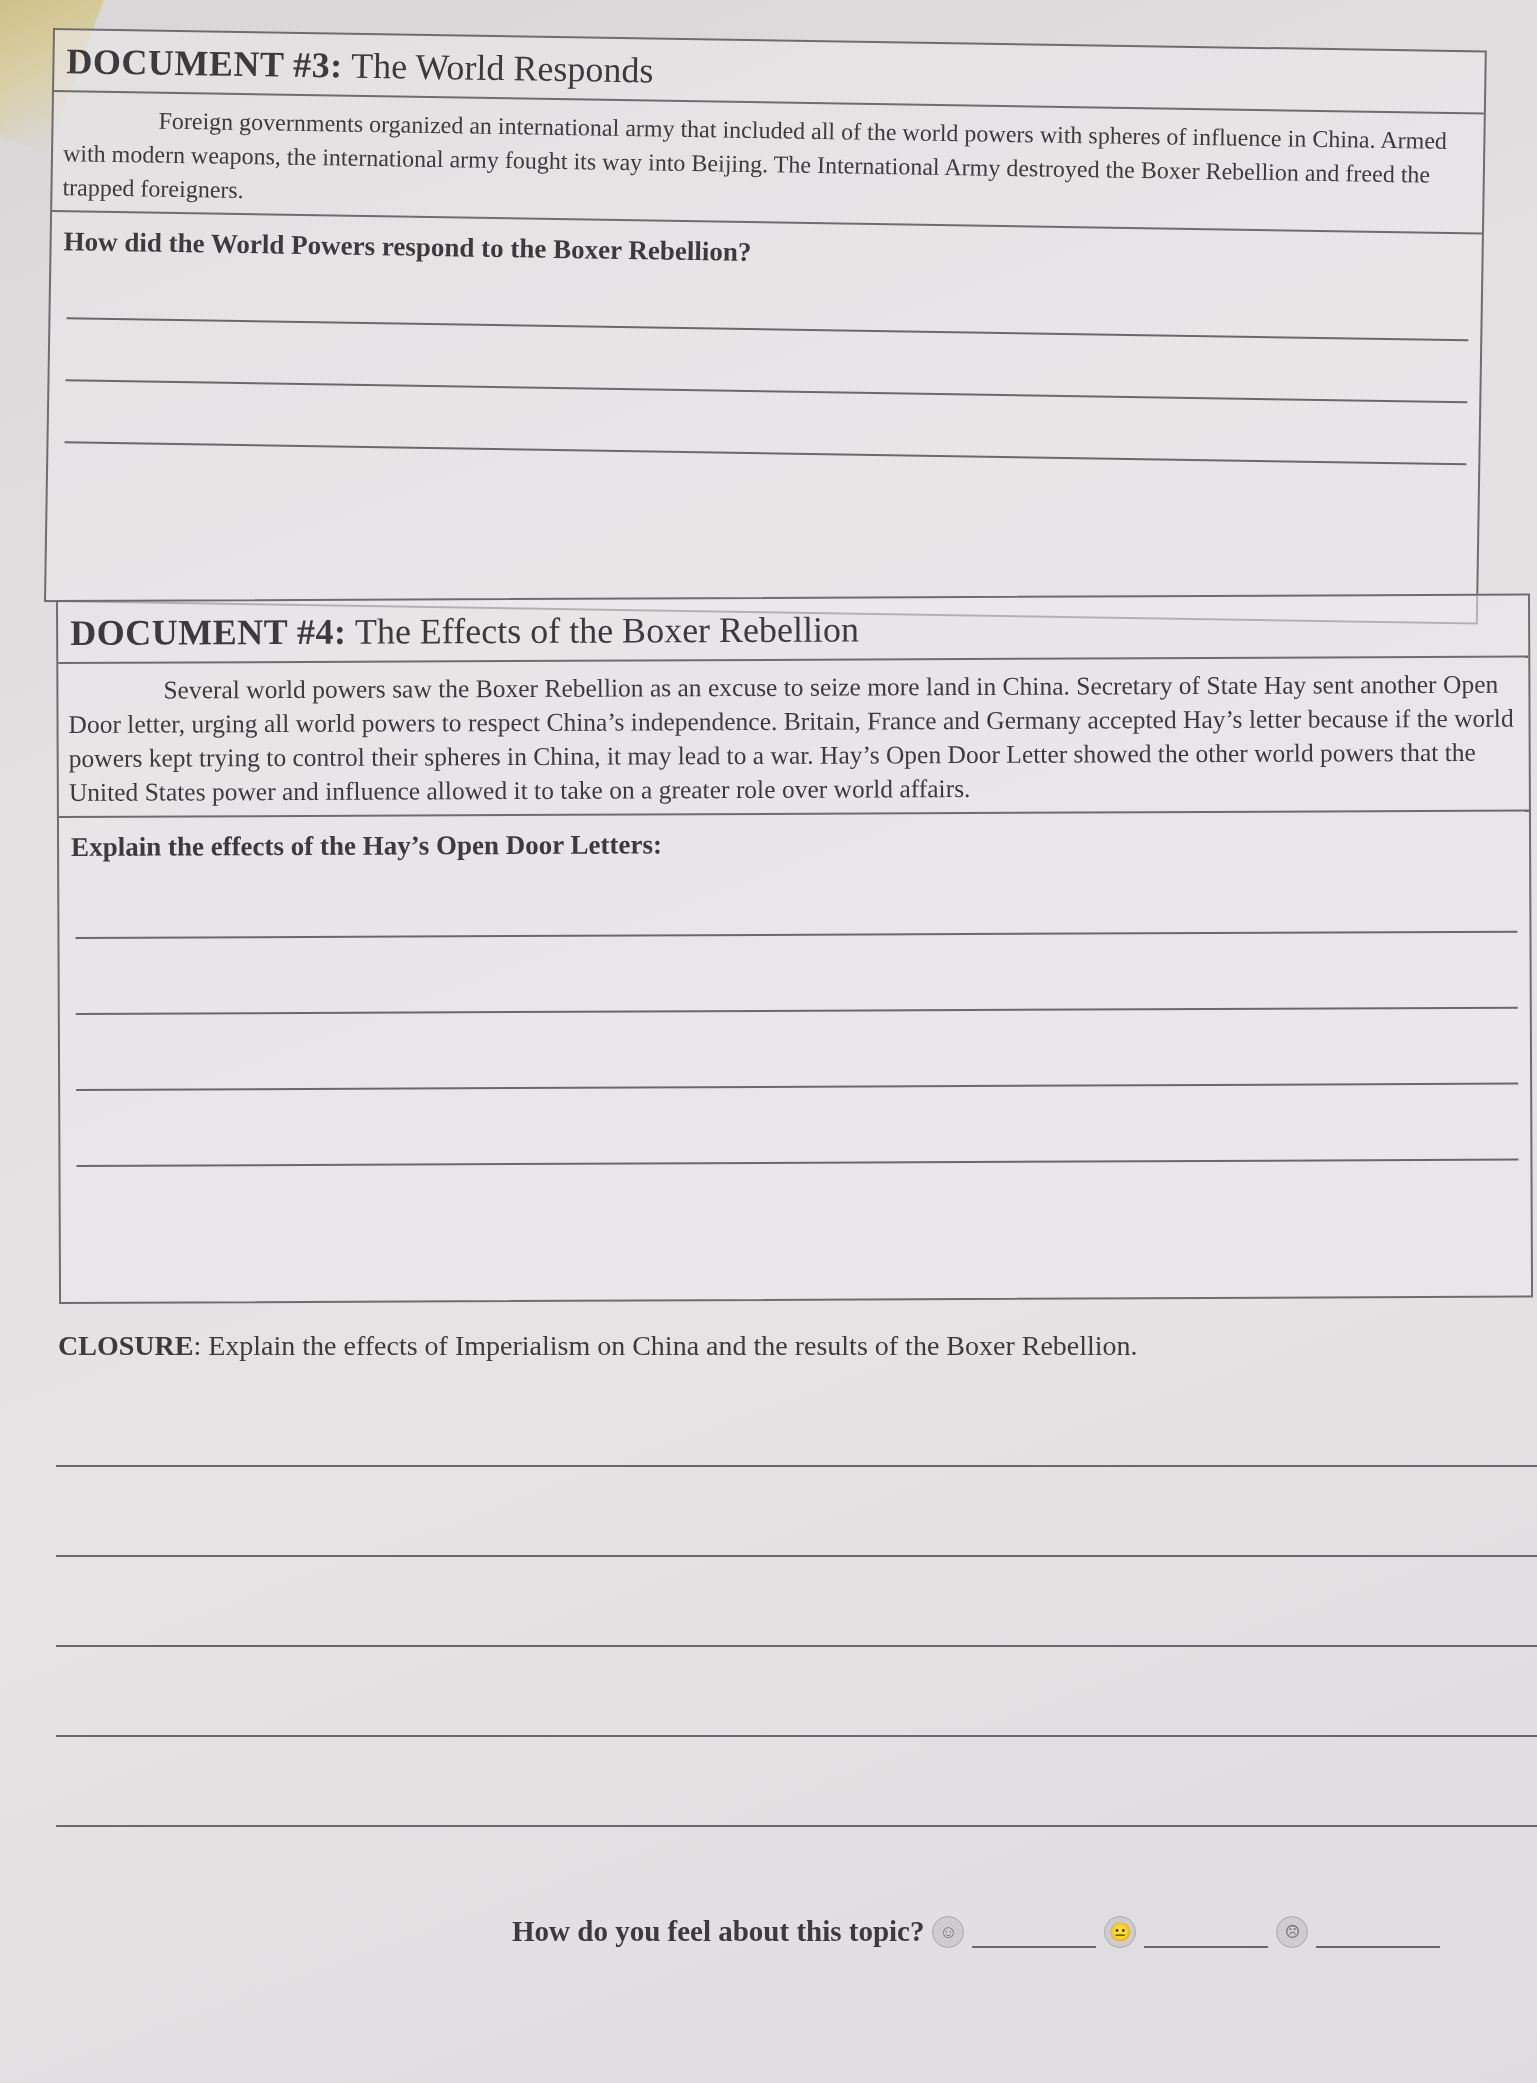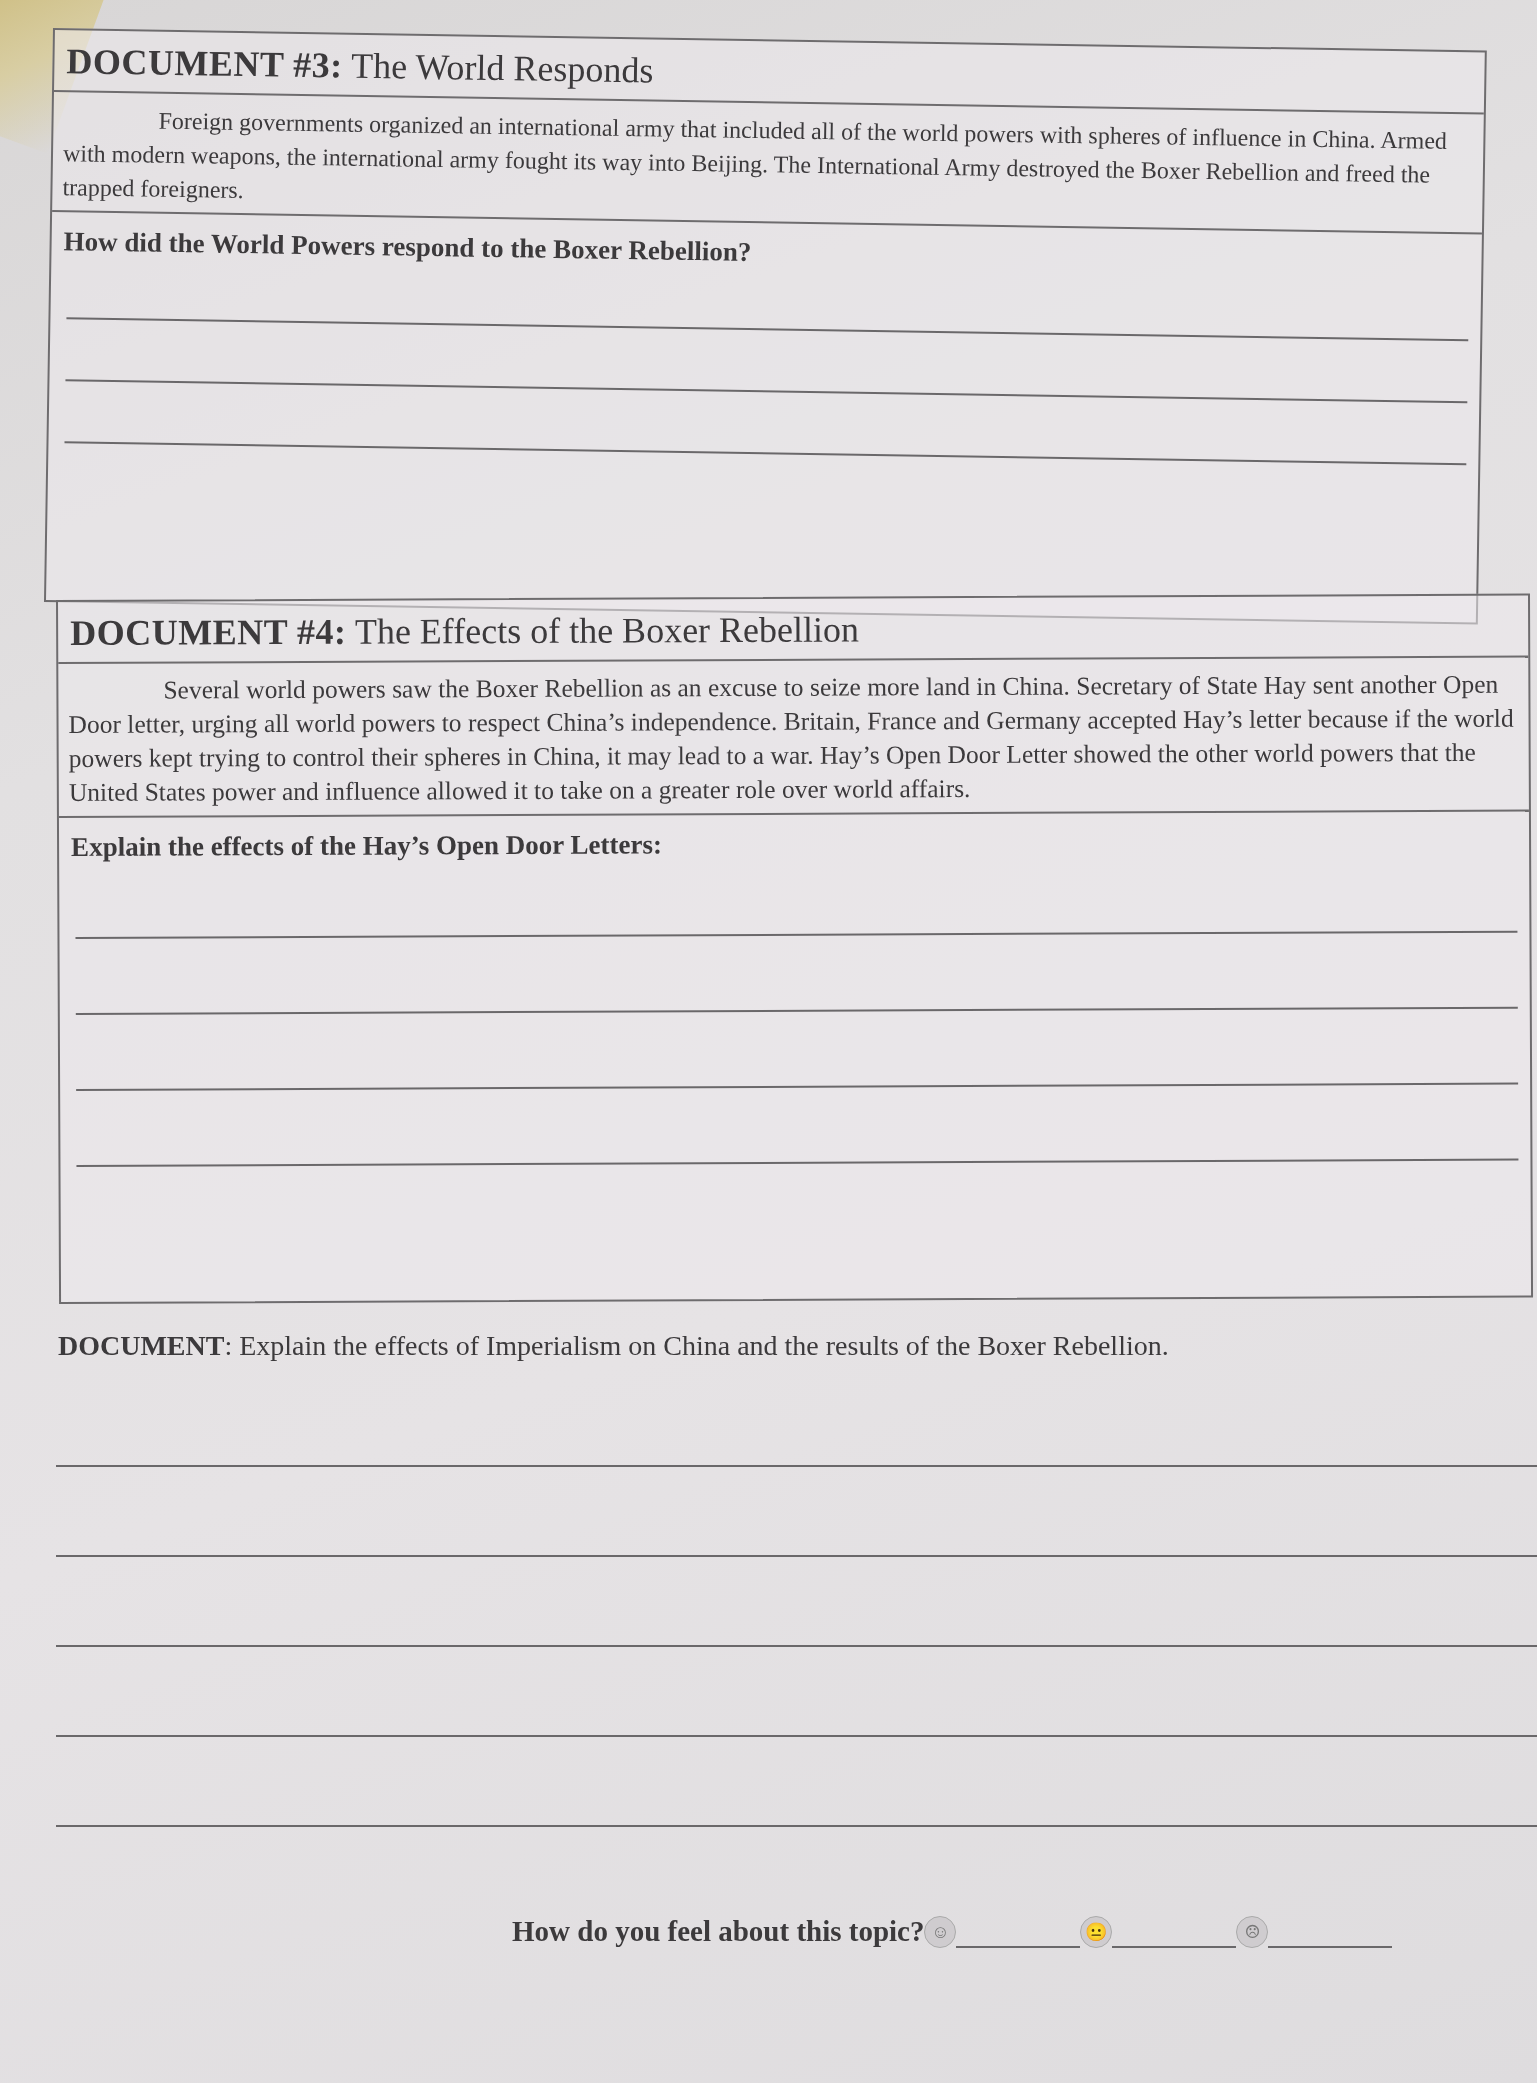--- a/index.html
+++ b/index.html
@@ -18,21 +18,21 @@
   .hdr b{font-weight:bold;letter-spacing:.5px;}
   .para{padding:10px 10px 6px 10px;font-size:25.5px;line-height:34px;text-indent:95px;border-bottom:2px solid #6e6c6e;}
   .box3 .para{font-size:24px;line-height:34px;}
   .q{padding:14px 12px 0 12px;font-size:27px;font-weight:bold;}
   .line{display:block;border:none;border-bottom:2px solid #6a686a;background:transparent;height:30px;margin:0 16px;width:calc(100% - 32px);outline:none;}
   .box3 .line{margin-top:28px;}
   .box4 .line{margin-top:42px;}
   .closure{position:absolute;left:58px;top:1330px;font-size:28px;}
   .closure b{font-weight:bold;}
   .cline{position:absolute;left:56px;width:1500px;border:none;border-bottom:2px solid #6a686a;background:transparent;height:28px;outline:none;}
-  .feel{position:absolute;left:512px;top:1915px;font-size:29px;font-weight:bold;display:flex;align-items:flex-end;justify-content:flex-end;}
+  .feel{position:absolute;left:512px;top:1915px;font-size:29px;font-weight:bold;display:flex;align-items:flex-end;gap:8px;justify-content:flex-end;}
   .face{width:30px;height:30px;border-radius:50%;background:#cfcccf;border:1px solid #aaa;display:inline-flex;align-items:center;justify-content:center;font-size:18px;color:#777;}
   .fline{width:120px;border:none;border-bottom:2px solid #6a686a;background:transparent;height:24px;outline:none;}
 </style>
 </head>
 <body>
 
 <div class="corner"></div>
 
 <section class="box box3">
   <div class="hdr">
@@ -53,21 +53,21 @@
   </div>
   <div class="para">Several world powers saw the Boxer Rebellion as an excuse to seize more land in China. Secretary of State Hay sent another Open Door letter, urging all world powers to respect China’s independence. Britain, France and Germany accepted Hay’s letter because if the world powers kept trying to control their spheres in China, it may lead to a war. Hay’s Open Door Letter showed the other world powers that the United States power and influence allowed it to take on a greater role over world affairs.</div>
   <div class="q">Explain the effects of the Hay’s Open Door Letters:</div>
   <input class="line" type="text" style="">
   <input class="line" type="text" style="">
   <input class="line" type="text" style="">
   <input class="line" type="text" style="">
 </section>
 
 <div class="closure">
-  <b>DOCUMENT</b><span>: Explain the effects of Imperialism on China and the results of the Boxer Rebellion.</span>
+  <b>CLOSURE</b><span>: Explain the effects of Imperialism on China and the results of the Boxer Rebellion.</span>
 </div>
 <input class="cline" style="top: 1435px;" type="text">
 <input class="cline" style="top: 1525px;" type="text">
 <input class="cline" style="top: 1615px;" type="text">
 <input class="cline" style="top: 1705px;" type="text">
 <input class="cline" style="top: 1795px;" type="text">
 
 <div class="feel">
   <span>How do you feel about this topic?</span>
   <span class="face">☺</span>

